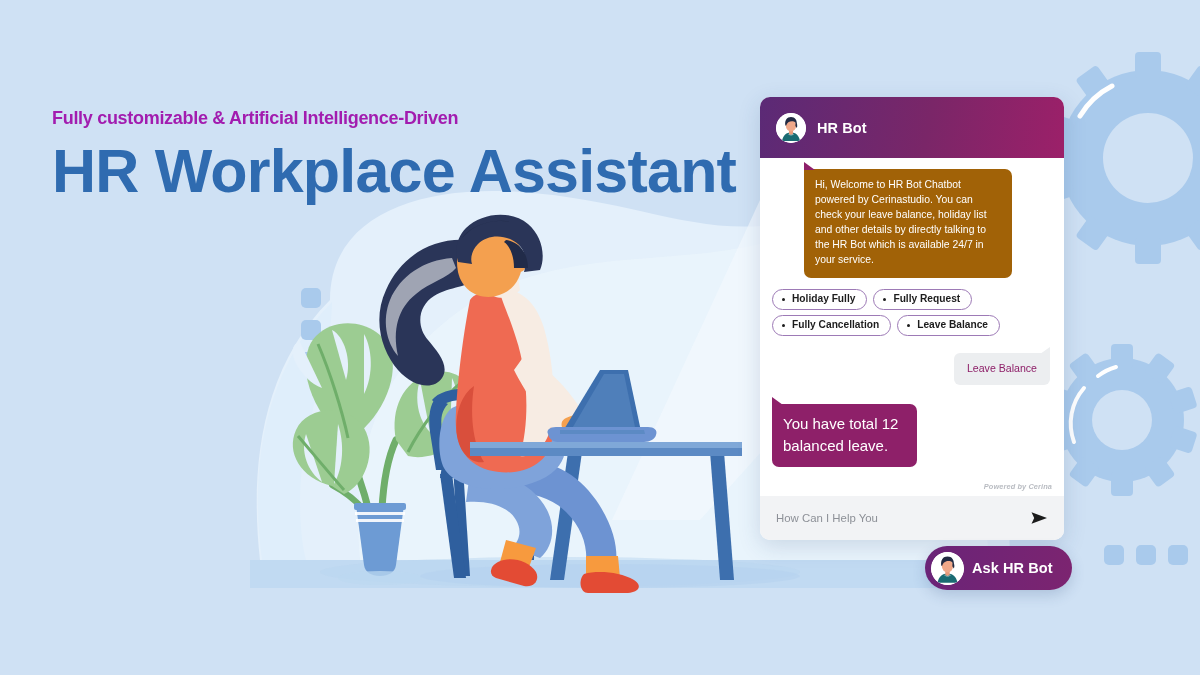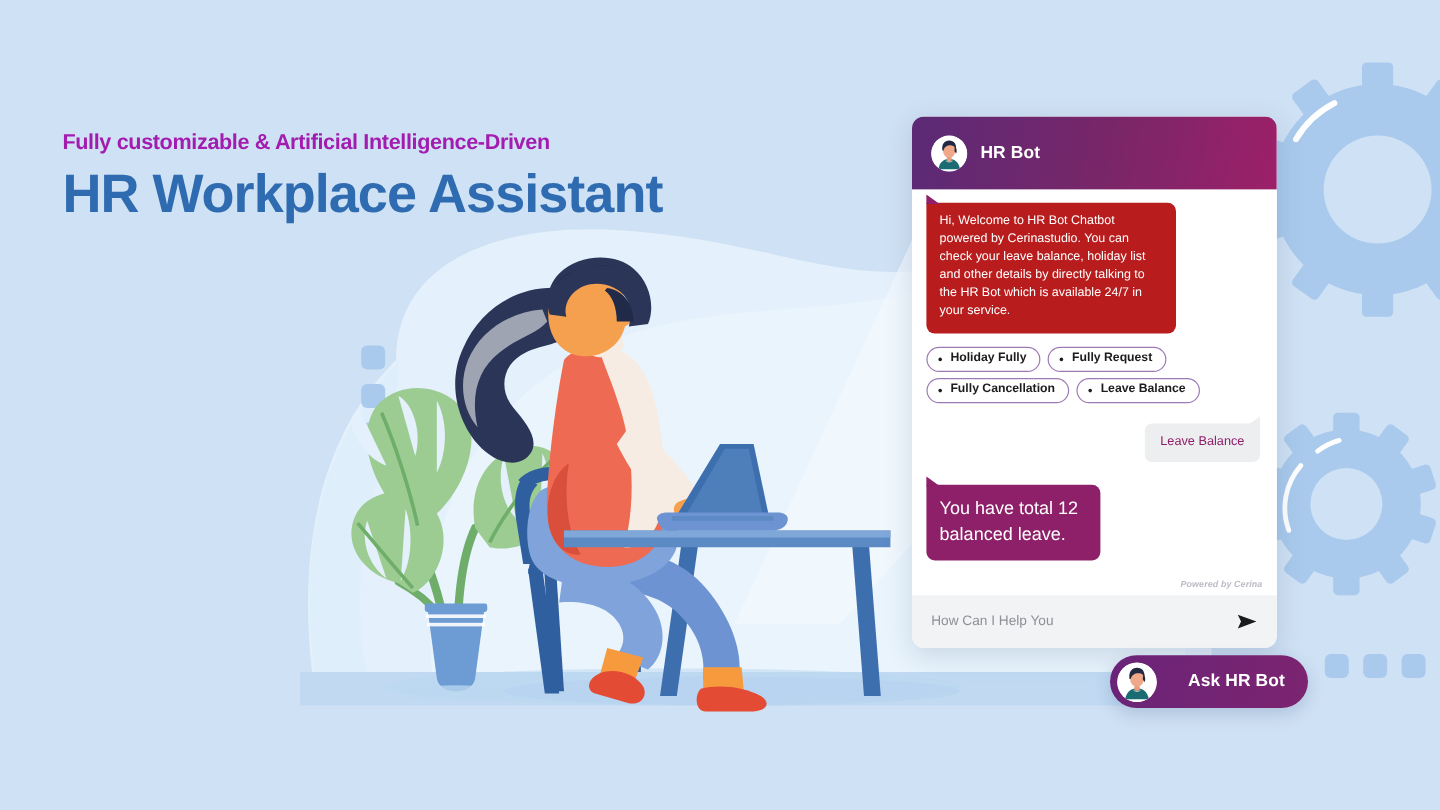--- a/index.html
+++ b/index.html
@@ -26,21 +26,21 @@
   }
   .headline-sub {
     font-size: 18px;
     font-weight: 700;
     color: #a21caf;
     letter-spacing: -0.3px;
     line-height: 1.15;
     white-space: nowrap;
   }
   .headline-main {
-    font-size: 45px;
+    font-size: 61px;
     font-weight: 700;
     color: #2f6bb0;
     letter-spacing: -0.8px;
     line-height: 1.2;
     margin-top: 6px;
     white-space: nowrap;
   }
 
   
   .chat-widget {
@@ -82,28 +82,29 @@
   .chat-body {
     flex: 1 1 auto;
     position: relative;
     background: #ffffff;
     padding: 11px 12px 0 12px;
     overflow: hidden;
   }
 
   .bubble-bot {
     position: relative;
-    background: #b91c1c;
+    background: #a16207;
     color: #ffffff;
     font-size: 10.4px;
     line-height: 1.44;
     padding: 9px 11px 10px 11px;
     border-radius: 7px;
     max-width: 208px;
     border-top-left-radius: 0;
+    margin-left: 32px;
   }
   .bubble-bot::before {
     content: "";
     position: absolute;
     left: 0; top: -7px;
     border-left: 0 solid transparent;
     border-right: 11px solid transparent;
     border-bottom: 8px solid #8e2069;
   }
 
@@ -217,21 +218,21 @@
     padding: 0;
   }
 
   
   .ask-pill {
     position: absolute;
     left: 925px; top: 546px;
     height: 44px;
     display: flex;
     align-items: center;
-    gap: 26px;
+    gap: 8px;
     padding: 0 19px 0 6px;
     border-radius: 999px;
     background: linear-gradient(100deg, #6a2478 0%, #7c2470 100%);
     box-shadow: 0 5px 14px rgba(40,70,120,0.2);
     cursor: pointer;
     border: none;
   }
   .ask-pill .avatar { width: 33px; height: 33px; flex: 0 0 33px; }
   .ask-pill .avatar svg { width: 33px; height: 33px; }
   .ask-pill-label {

